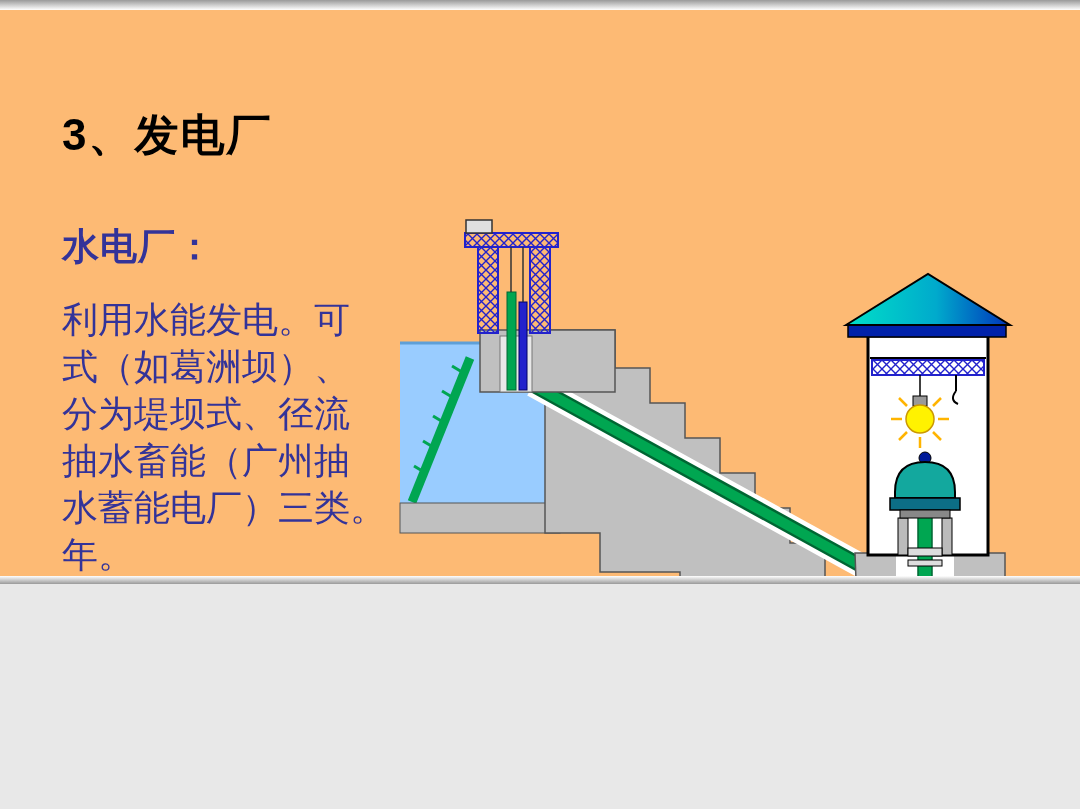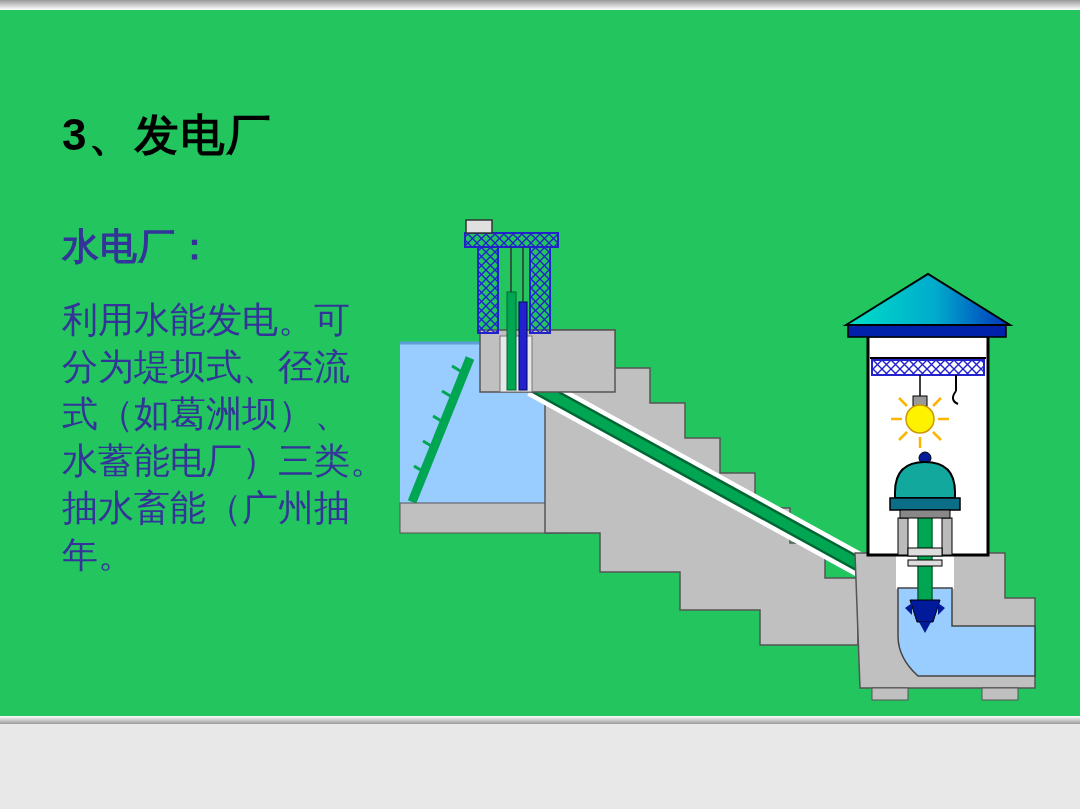--- a/index.html
+++ b/index.html
@@ -1,17 +1,17 @@
 <!DOCTYPE html>
 <html><head>
 <meta charset="utf-8">
 <style>
   html,body { margin:0; padding:0; background:#e8e8e8; }
   .slide {
-    position:relative; width:1080px; height:724px; background:#22c55e;
+    position:relative; width:1080px; height:584px; background:#fdba74;
     overflow:hidden; font-family:"Liberation Sans", sans-serif;
     margin:0 auto;
   }
   .edge-top {
     position:absolute; top:0; left:0; width:100%; height:10px;
     background:linear-gradient(to bottom, #9a9a9a, #ffffff);
   }
   .edge-bottom {
     position:absolute; bottom:0; left:0; width:100%; height:8px;
     background:linear-gradient(to top, #9a9a9a, #ffffff);
@@ -39,24 +39,24 @@
 
 <div class="slide">
 
   <div class="edge-top"></div>
 
   <h1 class="title">3、发电厂</h1>
 
   <div class="textblock">
     <div class="section-heading">水电厂：</div>
     <div class="bline">利用水能发电。可</div>
+    <div class="bline">式（如葛洲坝）、</div>
     <div class="bline">分为堤坝式、径流</div>
-    <div class="bline">式（如葛洲坝）、</div>
+    <div class="bline">抽水畜能（广州抽</div>
     <div class="bline">水蓄能电厂）三类。</div>
-    <div class="bline">抽水畜能（广州抽</div>
     <div class="bline">年。</div>
   </div>
 
   <div class="diagram">
     <svg width="662" height="502" viewBox="388 213 662 502" xmlns="http://www.w3.org/2000/svg">
       <defs>
         <pattern id="lat" width="9" height="9" patternUnits="userSpaceOnUse">
           <path d="M0,9 L9,0 M0,0 L9,9" stroke="#2222CC" stroke-width="1.4" fill="none"></path>
         </pattern>
         <linearGradient id="roofG" x1="0" y1="0" x2="1" y2="0">

